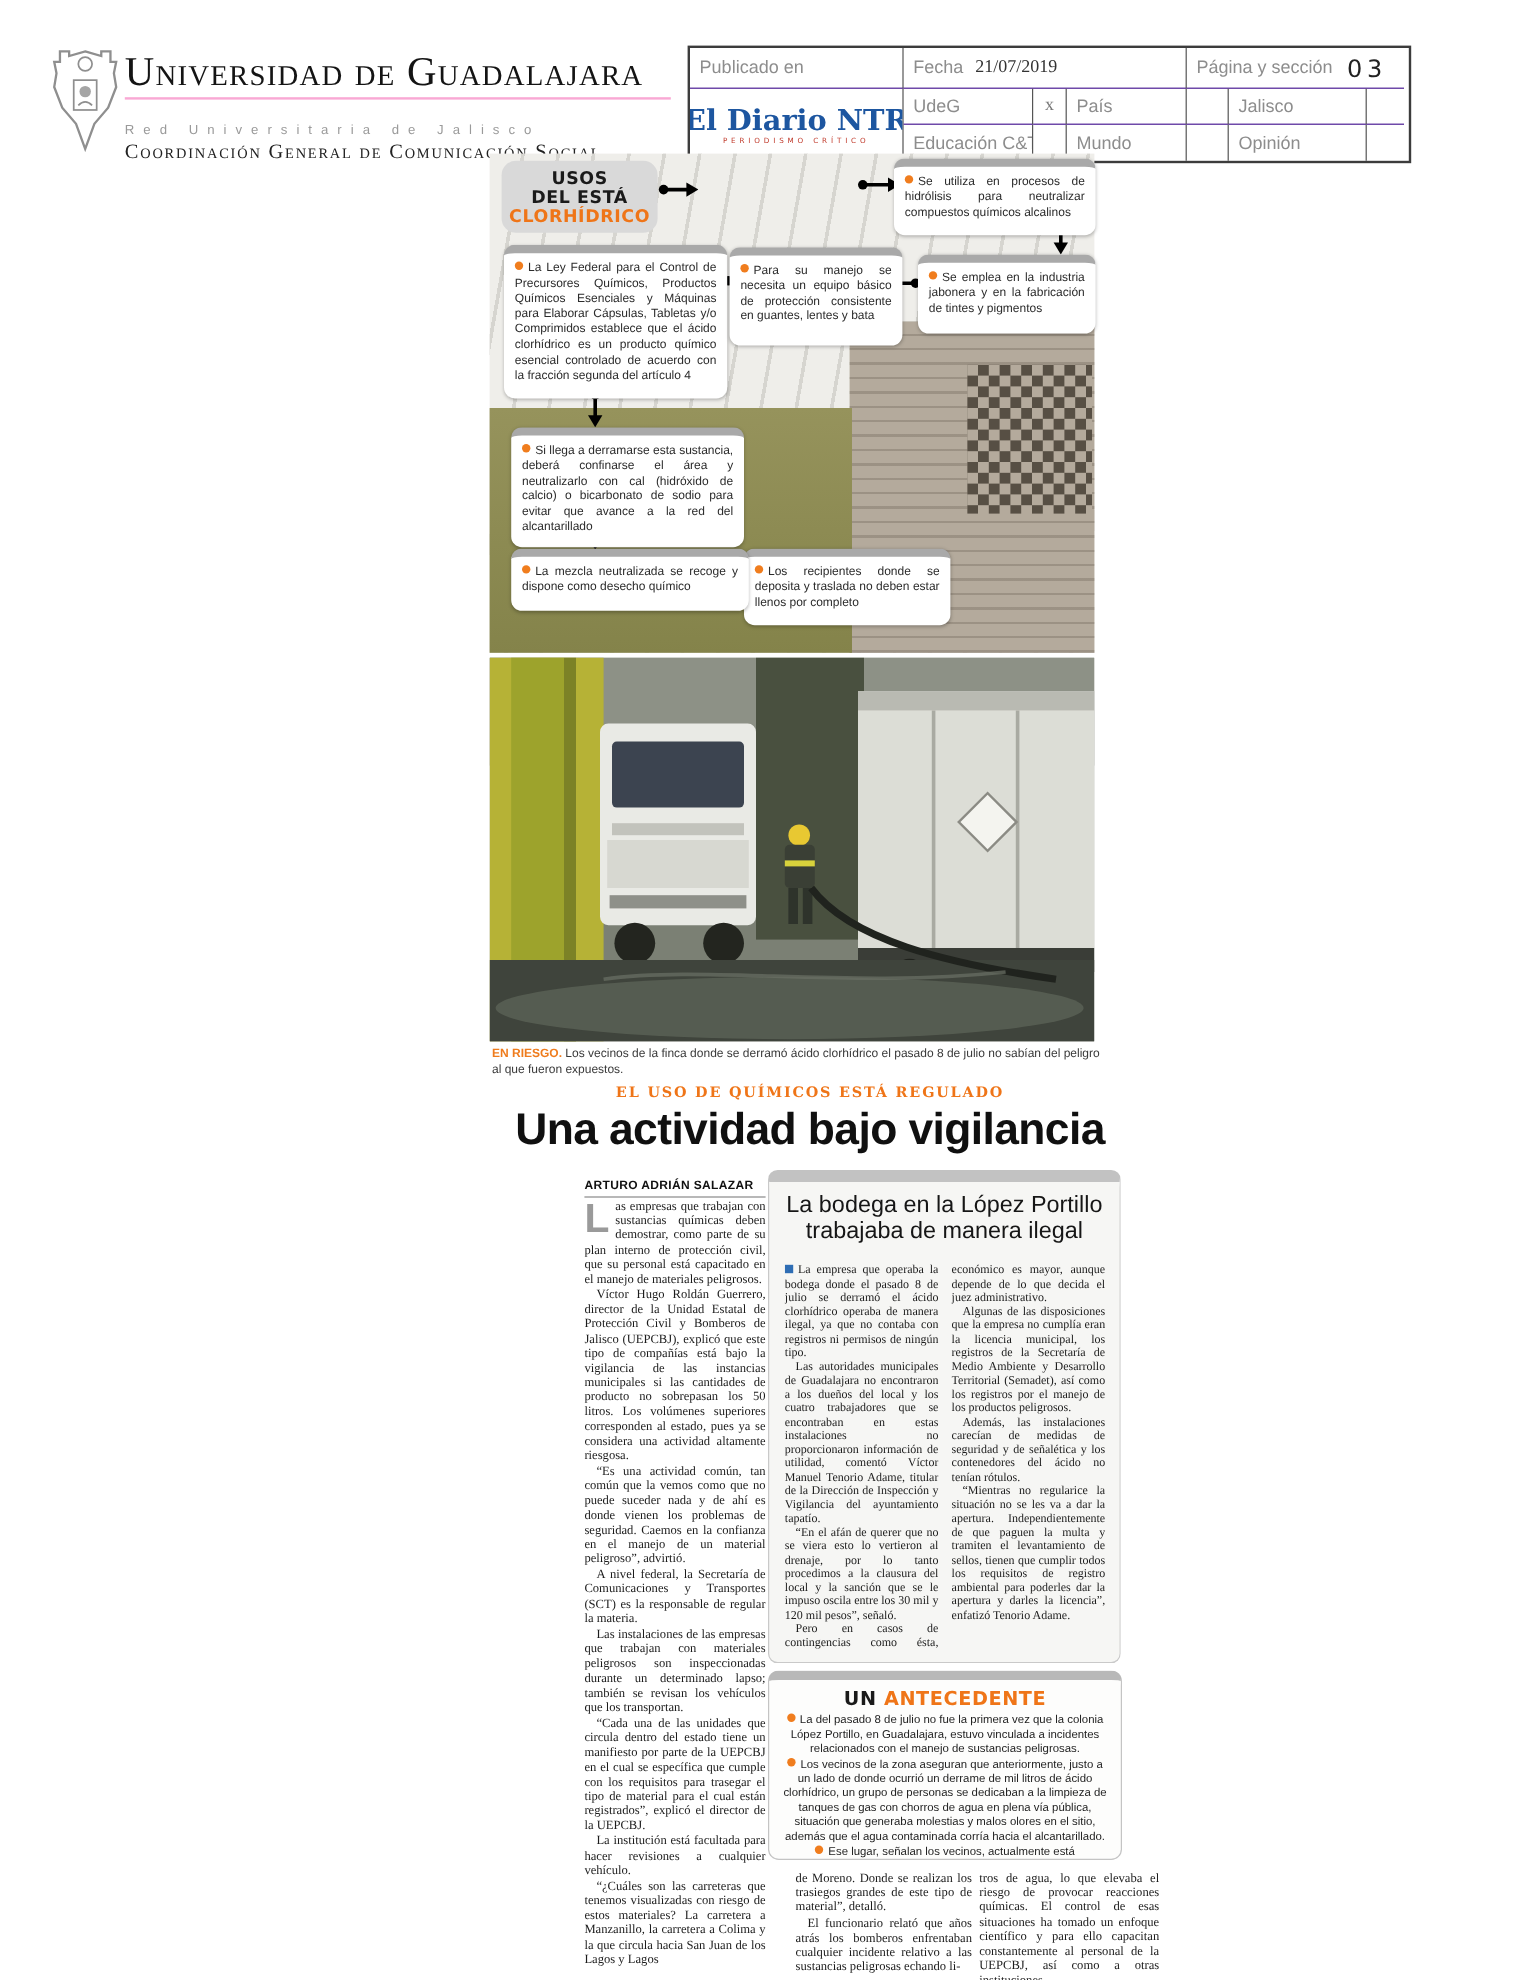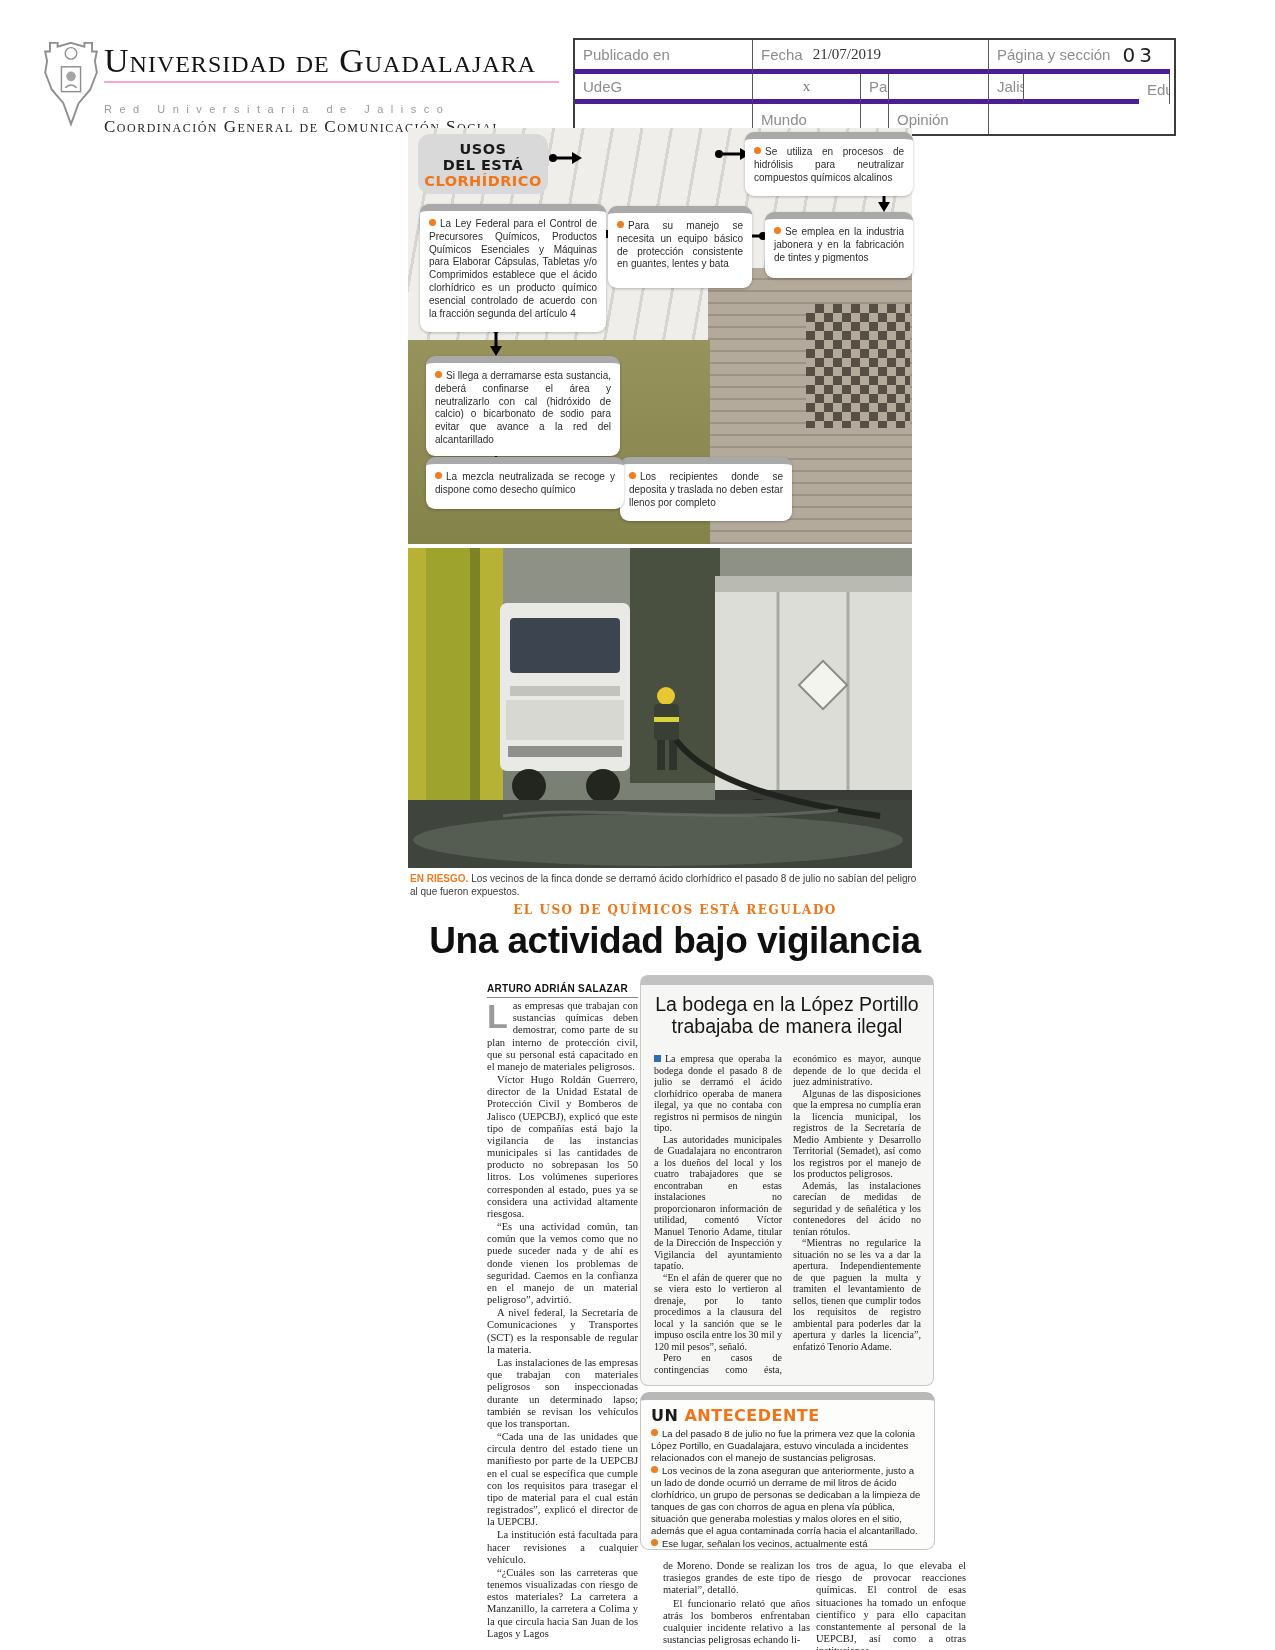--- a/index.html
+++ b/index.html
@@ -13,21 +13,21 @@
             letter-spacing:1px;color:#141414;border-bottom:2px solid #f9a8d4;padding-bottom:1px;white-space:nowrap;}
   .uni-net{font-family:"Liberation Sans",sans-serif;font-size:11px;color:#9a9a9a;
            letter-spacing:7.5px;margin-top:20px;white-space:nowrap;}
   .uni-coord{font-family:"Liberation Serif",serif;font-variant:small-caps;font-size:17px;
              color:#222;letter-spacing:1.5px;margin-top:2px;white-space:nowrap;}
 
   
   .pubtable{position:absolute;left:573px;top:38px;width:599px;border:2px solid #3c3c3c;
             display:grid;grid-template-columns:178px 108px 28px 100px 35px 115px 31px;
             grid-template-rows:34px 30px 30px;font-family:"Liberation Sans",sans-serif;}
-  .pubtable .cell{border-right:1px solid #555;border-bottom:5px solid #4c1d95;
+  .pubtable .cell{border-right:1px solid #555;border-bottom:1px solid #4c1d95;
                   display:flex;align-items:center;padding:0 8px;overflow:hidden;}
   .pubtable .cell.last{border-right:none;}
   .pubtable .cell.bot{border-bottom:none;}
   .lab{color:#8d8d8d;font-size:15px;white-space:nowrap;}
   .val-date{font-family:"Liberation Serif",serif;font-size:15px;color:#333;margin-left:10px;}
   .val-page{font-family:"DejaVu Sans",sans-serif;font-size:20px;color:#222;margin-left:12px;letter-spacing:4px;}
   .xmark{font-family:"Liberation Serif",serif;color:#777;font-size:15px;margin:0 auto;}
   .ntrcell{flex-direction:column;justify-content:center;align-items:center;}
   .ntr-logo{font-family:"DejaVu Serif",serif;font-weight:bold;font-size:24px;color:#1d56a0;
             white-space:nowrap;line-height:1;}
@@ -91,21 +91,21 @@
   .scol{position:absolute;text-align:justify;font-size:10px;line-height:1.15;color:#1c1c1c;overflow:hidden;}
   .scol p{margin:0;}
   .scol p.ind{text-indent:9px;}
   .scol1{left:13px;top:68px;width:128px;height:322px;}
   .scol2{left:152px;top:68px;width:128px;height:322px;}
   .sqr{display:inline-block;width:7px;height:7px;background:#2e6db4;margin-right:4px;}
 
   
   .antebox{position:absolute;left:640px;top:1392px;width:295px;height:158px;background:#fdfdfc;
            border:1px solid #c4c4c4;border-top:8px solid #b8b8b8;border-radius:9px;
-           padding:6px 10px;box-sizing:border-box;overflow:hidden;}
+           padding:6px 10px;box-sizing:border-box;overflow:hidden;text-align:center;}
   .ante-title{font-family:"DejaVu Sans",sans-serif;font-weight:bold;font-size:16px;letter-spacing:.5px;}
   .ante-title .to{color:#ef7518;}
   .antebox ul{list-style:none;margin:3px 0 0 0;padding:0;}
   .antebox li{font-family:"Liberation Sans",sans-serif;font-size:9.5px;line-height:1.26;
               color:#222;margin-bottom:1px;}
 </style>
 </head>
 <body>
 
 <div class="page">
@@ -129,20 +129,24 @@
     </div>
     <div class="cell" style="grid-column:2/5;">
       <span class="lab">Fecha</span>
       <span class="val-date">21/07/2019</span>
     </div>
     <div class="cell last" style="grid-column:5/8;">
       <span class="lab">Página y sección</span>
       <span class="val-page">03</span>
     </div>
 
+    <div class="cell ntrcell bot" style="grid-row:2/4;">
+      <div class="ntr-logo">El Diario NTR</div>
+      <div class="ntr-tag">PERIODISMO CRÍTICO</div>
+    </div>
     <div class="cell">
       <span class="lab">UdeG</span>
     </div>
     <div class="cell">
       <span class="xmark">x</span>
     </div>
     <div class="cell">
       <span class="lab">País</span>
     </div>
     <div class="cell"></div>

